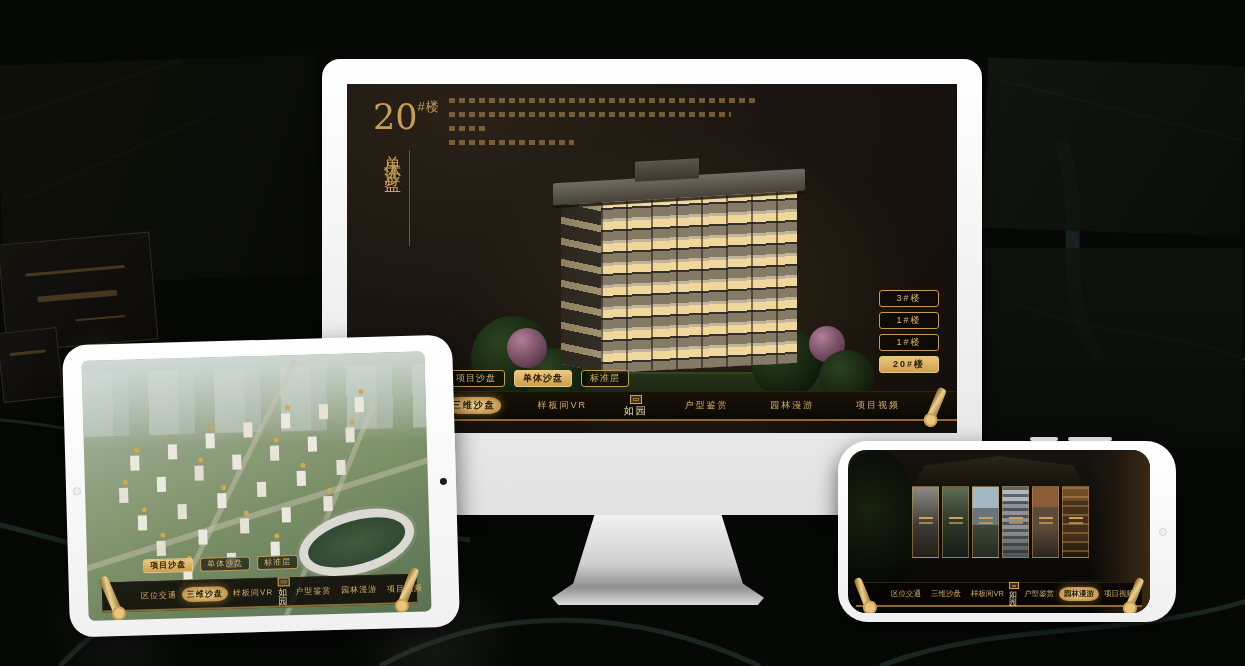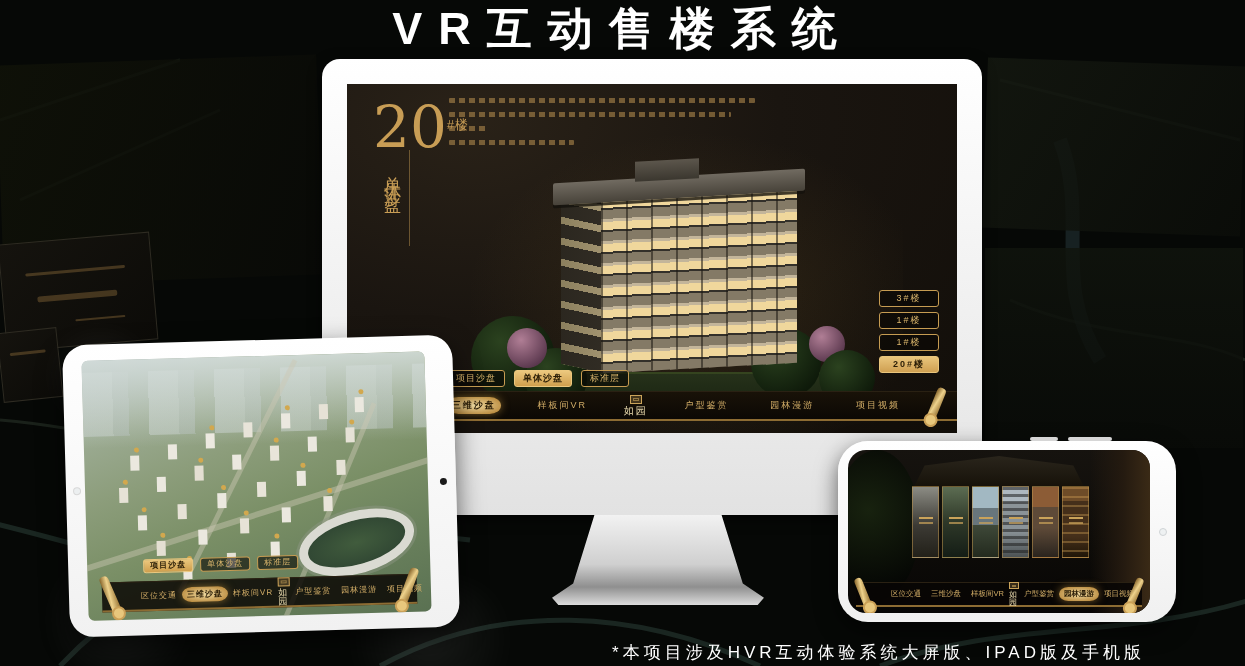--- a/index.html
+++ b/index.html
@@ -43,21 +43,21 @@
   .monitor { position:absolute; left:322px; top:59px; width:660px; height:456px; border-radius:18px;
     background:linear-gradient(#ffffff,#ececec 70%,#e2e2e2); box-shadow:0 4px 14px rgba(0,0,0,.65); }
   .mon-screen { position:absolute; left:25px; top:25px; width:610px; height:349px; overflow:hidden;
     background:radial-gradient(ellipse at 20% 10%, #2a2218, #1a1510 45%, #120e09 100%); }
   .mon-stand { position:absolute; left:552px; top:515px; width:212px; height:90px;
     clip-path:polygon(20% 0, 80% 0, 90% 76%, 100% 92%, 97% 100%, 3% 100%, 0 92%, 10% 76%);
     background:linear-gradient(#f2f2f2,#cfcfcf 55%,#8f8f8f 80%,#dcdcdc); }
 
   
   .headline { position:absolute; left:26px; top:14px; color:#c89d55; }
-  .hl-number { font-family:"DejaVu Serif","Liberation Serif",serif; font-size:58px; line-height:1; }
+  .hl-number { font-family:"DejaVu Serif","Liberation Serif",serif; font-size:35px; line-height:1; }
   .hl-suffix { font-size:13px; letter-spacing:1px; vertical-align:18px; }
   .hl-sub { margin-top:6px; margin-left:8px; writing-mode:vertical-rl; font-size:17px; letter-spacing:7px; color:#c89d55; }
   .hl-rule { position:absolute; left:62px; top:66px; width:1px; height:96px; background:rgba(200,157,85,.45); }
   .para { position:absolute; left:102px; top:14px; width:306px; }
   .para .tline { height:5px; margin-bottom:9px; border-radius:1px;
     background:repeating-linear-gradient(90deg, rgba(186,145,80,.55) 0 6px, transparent 6px 10px); }
 
   
   .bld { position:absolute; left:118px; top:52px; width:420px; height:292px; }
   .bld-glow { position:absolute; inset:-18px; background:radial-gradient(ellipse at 55% 55%, rgba(130,100,45,.22), transparent 65%); }
@@ -184,21 +184,20 @@
     <span class="ln" style="left:34px;top:54px;width:80px;height:6px;"></span>
     <span class="ln" style="left:70px;top:80px;width:50px;height:2px;"></span>
   </div>
   <div class="plaque" style="left:0;top:330px;width:60px;height:70px;transform:rotate(-6deg);">
     <span class="ln" style="left:10px;top:20px;width:36px;"></span>
   </div>
   <div class="smoke" style="left:30px;top:560px;width:180px;height:120px;"></div>
   <div class="smoke" style="left:330px;top:580px;width:200px;height:120px;"></div>
   <div class="smoke" style="left:40px;top:330px;width:120px;height:90px;"></div>
 
-  <div class="page-title">VR互动售楼系统</div>
 
   <div class="monitor">
     <div class="mon-screen">
 
       <div class="headline">
         <span class="hl-number">20</span><span class="hl-suffix">#楼</span>
         <div class="hl-sub">单体沙盘</div>
       </div>
       <div class="hl-rule"></div>
 
@@ -315,14 +314,13 @@
           <span class="logo-text">如园</span>
         </span>
         <span class="nav-item">户型鉴赏</span>
         <span class="nav-item active">园林漫游</span>
         <span class="nav-item">项目视频</span>
         <span class="scroll tilt-r"></span>
       </div>
     </div>
   </div>
 
-  <div class="footnote">*本项目涉及HVR互动体验系统大屏版、IPAD版及手机版</div>
 </div>
 
 </body></html>

